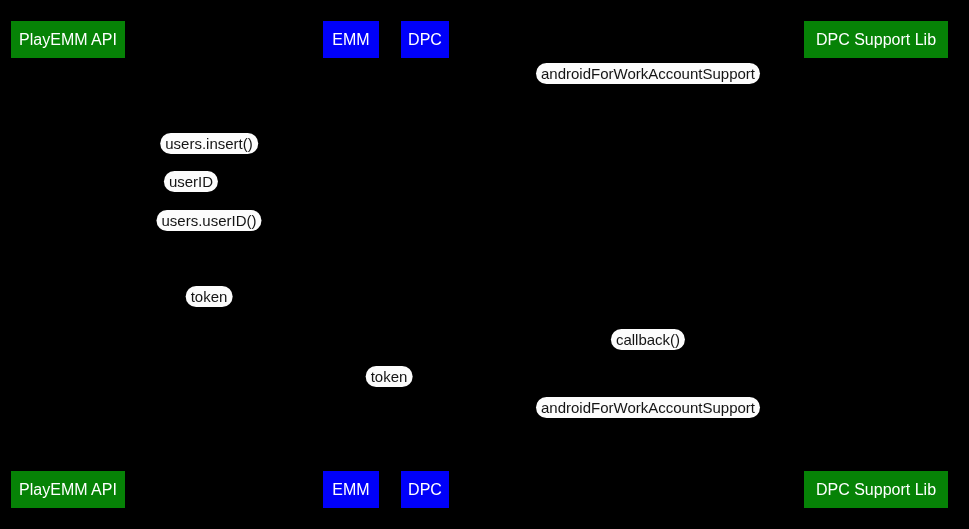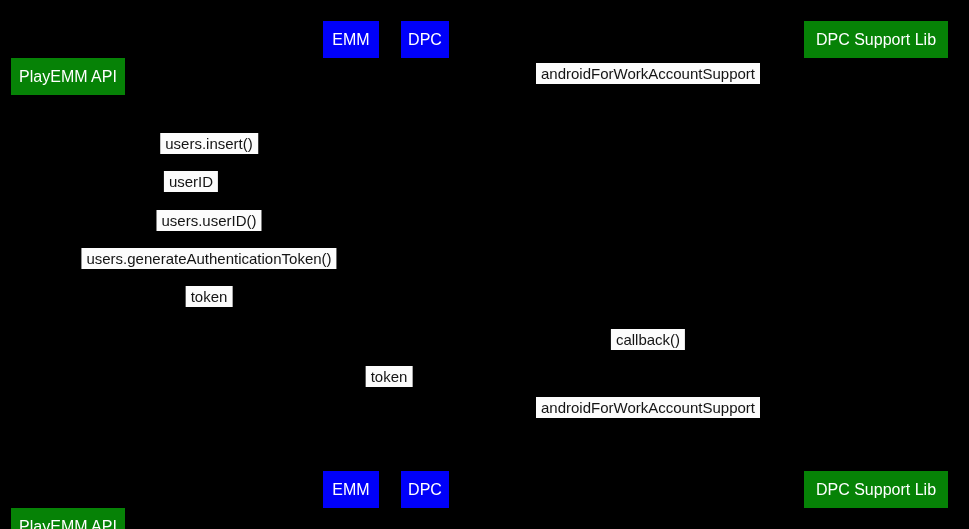--- a/index.html
+++ b/index.html
@@ -17,31 +17,32 @@
     position: absolute;
     height: 37px;
     display: flex;
     align-items: center;
     justify-content: center;
     font-size: 16px;
     white-space: nowrap;
   }
   .row-top    { top: 21px; }
   .row-bottom { top: 471px; }
-  .a-playemm  { left: 11px;  width: 114px; margin-top: 37px; }
+  .a-playemm  { left: 11px;  width: 114px; }
   .a-emm      { left: 323px; width: 56px; }
   .a-dpc      { left: 401px; width: 48px; }
   .a-dpcsl    { left: 804px; width: 144px; }
   .msg {
     position: absolute;
     transform: translateX(-50%);
     font-size: 15px;
     line-height: 19px;
     padding: 1px 5px;
     white-space: nowrap;
+    border-radius: 19px;
   }
   .msg div { white-space: nowrap; }
 </style>
 </head>
 <body>
 
 <div class="stage" style="background-color: rgb(0, 0, 0);">
 
   <div class="actor row-top a-playemm" style="background-color: rgb(6, 130, 6); color: rgb(255, 255, 255);">
     <span>PlayEMM API</span>
@@ -65,23 +66,20 @@
   </div>
 
   <div class="msg" style="left: 191px; top: 171px; background-color: rgb(252, 252, 252); color: rgb(20, 20, 20);">
     <div>userID</div>
   </div>
 
   <div class="msg" style="left: 209px; top: 210px; background-color: rgb(252, 252, 252); color: rgb(20, 20, 20);">
     <div>users.userID()</div>
   </div>
 
-  <div class="msg" style="left: 209px; top: 248px; background-color: rgb(252, 252, 252); color: rgb(20, 20, 20);">
-    <div>users.generateAuthenticationToken()</div>
-  </div>
 
   <div class="msg" style="left: 209px; top: 286px; background-color: rgb(252, 252, 252); color: rgb(20, 20, 20);">
     <div>token</div>
   </div>
 
   <div class="msg" style="left: 648px; top: 329px; background-color: rgb(252, 252, 252); color: rgb(20, 20, 20);">
     <div>callback()</div>
   </div>
 
   <div class="msg" style="left: 389px; top: 366px; background-color: rgb(252, 252, 252); color: rgb(20, 20, 20);">

